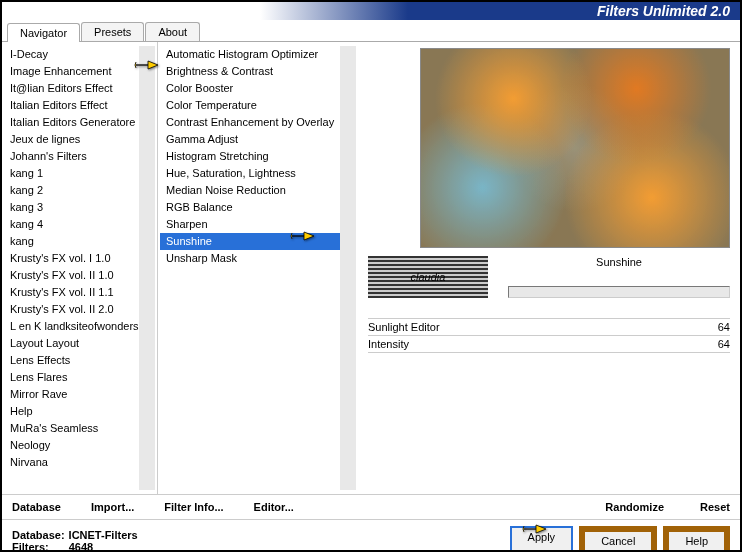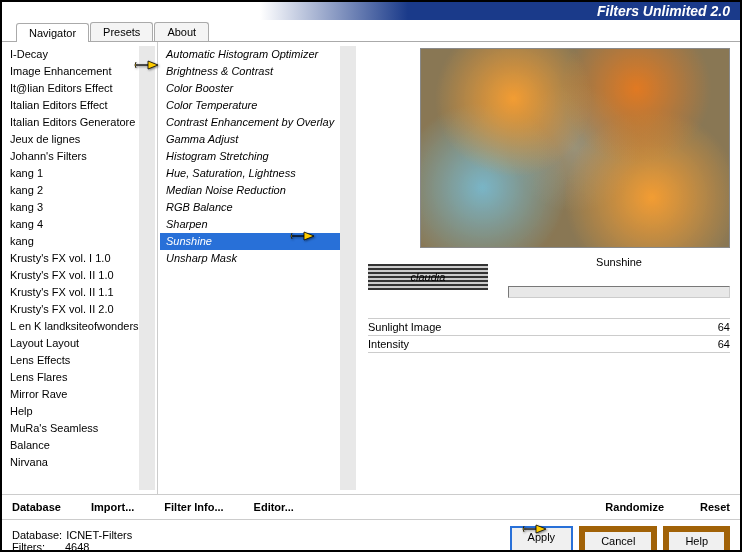--- a/index.html
+++ b/index.html
@@ -1,50 +1,50 @@
 <!DOCTYPE html>
 <html><head>
 <meta charset="utf-8">
 <style>
 * { box-sizing: border-box; margin: 0; padding: 0; font-family: Tahoma, Arial, sans-serif; }
 body { background: #fff; width: 742px; height: 552px; overflow: hidden; border: 2px solid #000; position: relative; }
 .header { height: 18px; background: linear-gradient(90deg, #fff 0%, #fff 35%, #1a3a8a 55%, #1a3a8a 100%); display: flex; align-items: center; justify-content: flex-end; padding-right: 10px; padding-left: 37px; }
 .header-title { font-style: italic; font-weight: bold; color: #fff; font-size: 14px; }
-.tabs { display: flex; border-bottom: 1px solid #aaa; padding-left: 14px; margin-top: 2px; }
+.tabs { display: flex; border-bottom: 1px solid #aaa; padding-left: 5px; margin-top: 2px; }
 .tab { padding: 3px 12px; font-size: 11px; border: 1px solid #aaa; border-bottom: none; background: #f4f4f4; margin-right: 1px; cursor: pointer; border-radius: 3px 3px 0 0; }
 .tab.active { background: #fff; position: relative; top: 1px; }
 .main { display: flex; height: 452px; }
 .col1 { width: 156px; border-right: 1px solid #ccc; padding: 4px 2px; overflow: hidden; position: relative; }
-.col2 { width: 200px; padding: 4px 2px; overflow: hidden; position: relative; font-style: italic; }
+.col2 { width: 200px; padding: 4px 2px; overflow: hidden; position: relative; }
 .col3 { flex: 1; padding: 6px 10px; }
 .list { font-size: 11px; color: #000; line-height: 17px; height: 100%; overflow-y: hidden; }
 .list-item { padding: 0 6px; cursor: pointer; white-space: nowrap; }
 .list-item.selected { background: #2870d8; color: #fff; }
 .scrollbar { position: absolute; right: 2px; top: 4px; bottom: 4px; width: 16px; background: #e8e8e8; }
 .preview { width: 310px; height: 200px; border: 1px solid #888; background: radial-gradient(circle at 30% 25%, #e89a3a 0%, transparent 30%),
   radial-gradient(circle at 70% 20%, #d87a2a 0%, transparent 28%),
   radial-gradient(circle at 20% 70%, #7ab0c0 0%, transparent 30%),
   radial-gradient(circle at 75% 75%, #e89a3a 0%, transparent 32%),
   radial-gradient(circle at 50% 50%, #989078 0%, transparent 35%),
   #887858;
   filter: contrast(1.1);
 }
 .preview-section { display: flex; justify-content: flex-end; }
 .logo-row { display: flex; align-items: center; margin-top: 8px; gap: 0; }
-.logo { width: 120px; height: 26px; background: repeating-linear-gradient(0deg, #333 0, #333 2px, #ccc 2px, #ccc 4px); display: flex; align-items: center; justify-content: center; color: #000; font-style: italic; font-size: 11px; }
+.logo { width: 120px; height: 42px; background: repeating-linear-gradient(0deg, #333 0, #333 2px, #ccc 2px, #ccc 4px); display: flex; align-items: center; justify-content: center; color: #000; font-style: italic; font-size: 11px; }
 .filter-name-box { flex: 1; height: 42px; display: flex; flex-direction: column; justify-content: space-between; padding-left: 20px; }
 .filter-name { font-size: 11px; text-align: center; }
 .progress-bar { height: 12px; background: #e8e8e8; border: 1px inset #ccc; }
 .params { margin-top: 20px; font-size: 11px; }
 .param-row { display: flex; justify-content: space-between; padding: 2px 0; }
 hr.sep { border: none; border-top: 1px solid #ccc; }
 .bottom-bar { display: flex; padding: 6px 10px; font-size: 11px; font-weight: bold; gap: 30px; }
 .bottom-bar span { cursor: pointer; }
 .status-buttons { display: flex; padding: 6px 10px; font-size: 11px; align-items: center; }
-.status { font-size: 11px; }
+.status { font-size: 11px; font-weight: bold; }
 .status-row { display: flex; gap: 4px; }
 .buttons { margin-left: auto; display: flex; gap: 6px; padding-left: 12px; }
 .btn { padding: 3px 16px; font-size: 11px; border: 6px solid #a16207; background: #f0f0f0; cursor: pointer; min-width: 60px; text-align: center; }
 .btn.default { border: 2px solid #2870d8; }
 .pointer { position: absolute; width: 26px; height: 18px; pointer-events: none; z-index: 100; }
 .pointer svg { width: 100%; height: 100%; filter: drop-shadow(1px 1px 1px rgba(0,0,0,0.5)); }
 .rand-reset { margin-left: auto; display: flex; gap: 36px; }
 </style>
 </head>
 <body>
@@ -78,21 +78,21 @@
         <div class="list-item">Krusty's FX vol. II 1.0</div>
         <div class="list-item">Krusty's FX vol. II 1.1</div>
         <div class="list-item">Krusty's FX vol. II 2.0</div>
         <div class="list-item">L en K landksiteofwonders</div>
         <div class="list-item">Layout Layout</div>
         <div class="list-item">Lens Effects</div>
         <div class="list-item">Lens Flares</div>
         <div class="list-item">Mirror Rave</div>
         <div class="list-item">Help</div>
         <div class="list-item">MuRa's Seamless</div>
-        <div class="list-item">Balance</div>
+        <div class="list-item">Neology</div>
         <div class="list-item">Nirvana</div>
       </div>
     <div class="scrollbar"></div>
   </div>
   <div class="col2">
     <div class="list" id="filter-list">
         <div class="list-item">Automatic Histogram Optimizer</div>
         <div class="list-item">Brightness &amp; Contrast</div>
         <div class="list-item">Color Booster</div>
         <div class="list-item">Color Temperature</div>
@@ -116,21 +116,21 @@
       <div class="logo">claudia</div>
       <div class="filter-name-box">
         <div class="filter-name">Sunshine</div>
         <div class="progress-bar"></div>
       </div>
     </div>
     <div class="params">
       <hr class="sep">
       <div id="param-rows">
           <div class="param-row">
-            <span>Sunlight Image</span>
+            <span>Sunlight Editor</span>
             <span>64</span>
           </div>
           <hr class="sep">
           <div class="param-row">
             <span>Intensity</span>
             <span>64</span>
           </div>
           <hr class="sep">
         </div>
     </div>

